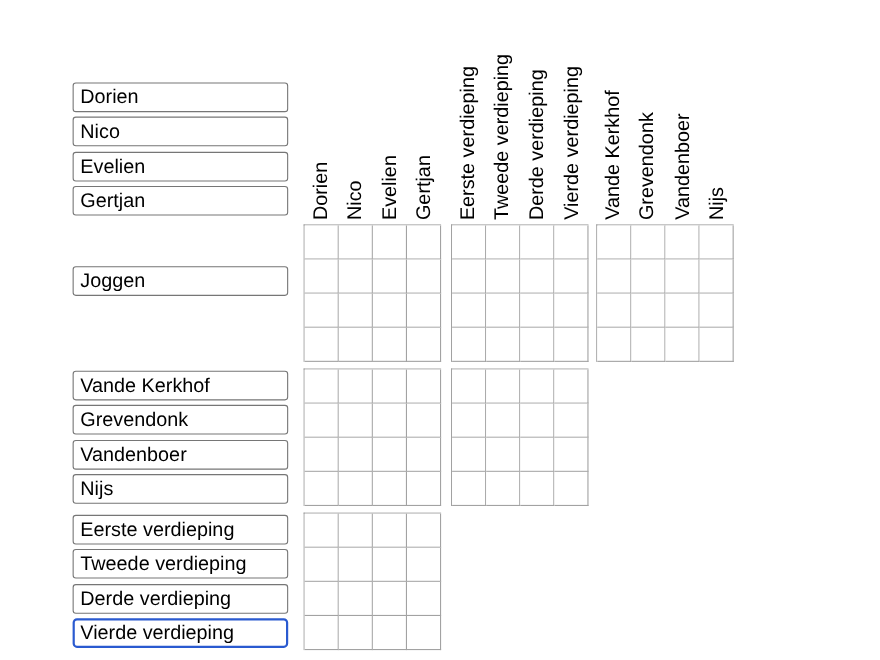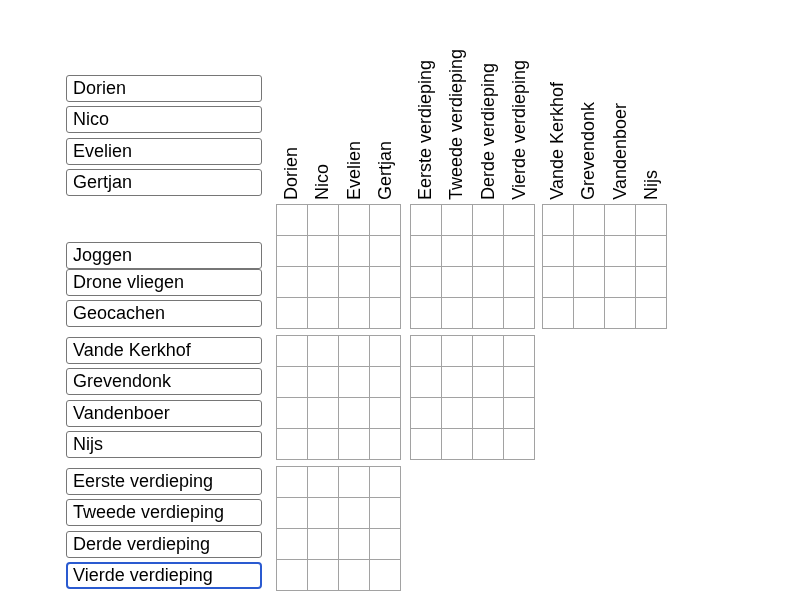--- a/index.html
+++ b/index.html
@@ -82,22 +82,20 @@
 <body>
 
 <div class="stage">
 
   <input class="item-input" style="top: 63px;" value="Dorien">
   <input class="item-input" style="top: 94px;" value="Nico">
   <input class="item-input" style="top: 126px;" value="Evelien">
   <input class="item-input" style="top: 157px;" value="Gertjan">
 
   <input class="item-input" style="top: 230px;" value="Joggen">
-  <input class="item-input" style="top: 257px;" value="Drone vliegen">
-  <input class="item-input" style="top: 288px;" value="Geocachen">
 
   <input class="item-input" style="top: 325px;" value="Vande Kerkhof">
   <input class="item-input" style="top: 356px;" value="Grevendonk">
   <input class="item-input" style="top: 388px;" value="Vandenboer">
   <input class="item-input" style="top: 419px;" value="Nijs">
 
   <input class="item-input" style="top: 456px;" value="Eerste verdieping">
   <input class="item-input" style="top: 487px;" value="Tweede verdieping">
   <input class="item-input" style="top: 519px;" value="Derde verdieping">
   <input class="item-input focused" style="top: 550px;" value="Vierde verdieping">

